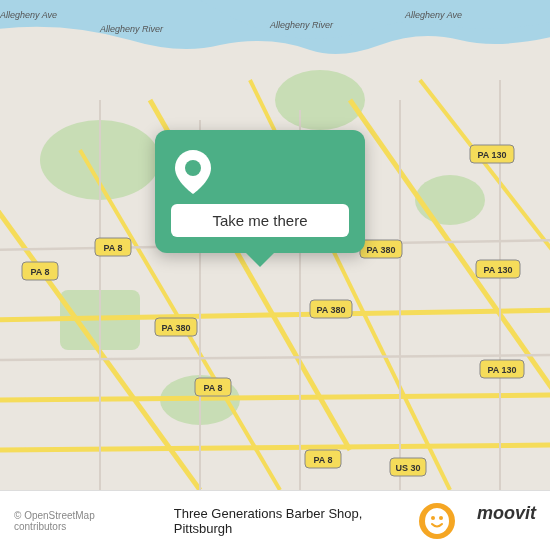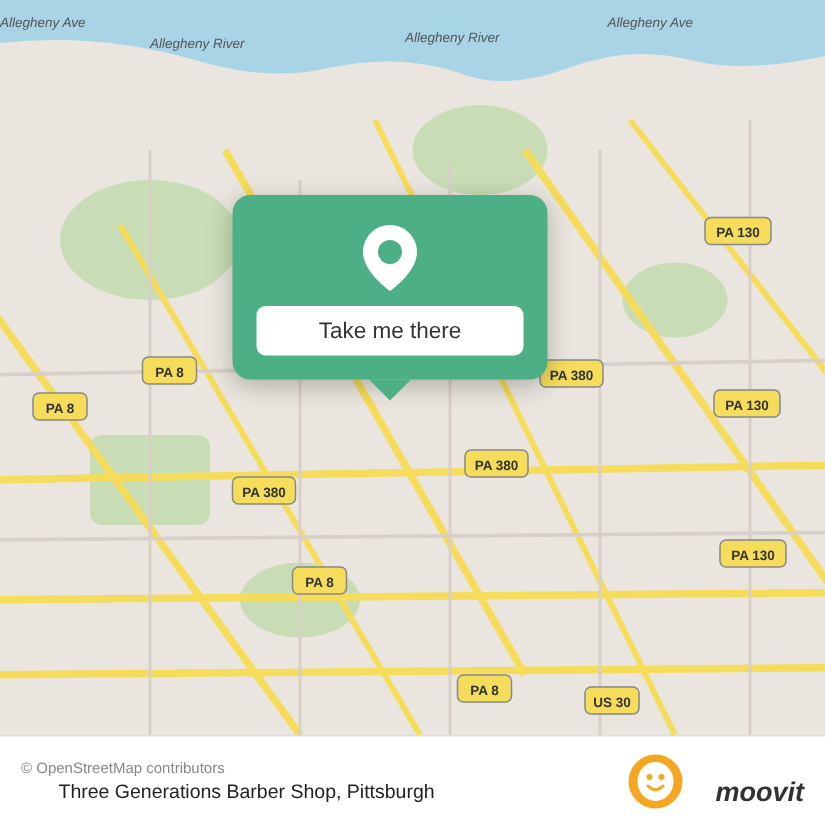--- a/index.html
+++ b/index.html
@@ -31,21 +31,21 @@
     #popup-card {
       position: absolute;
       top: 130px;
       left: 155px;
       width: 210px;
       background: #4caf86;
       border-radius: 12px;
       padding: 20px 16px 16px;
       display: flex;
       flex-direction: column;
-      align-items: center;
+      align-items: flex-start;
       box-shadow: 0 4px 16px rgba(0,0,0,0.25);
     }
 
     #popup-card::after {
       content: '';
       position: absolute;
       bottom: -14px;
       left: 50%;
       transform: translateX(-50%);
       width: 0;
@@ -84,39 +84,39 @@
       background: white;
       display: flex;
       align-items: center;
       justify-content: space-between;
       padding: 0 14px;
       border-top: 1px solid #ddd;
     }
 
     #bottom-left {
       display: flex;
-      flex-direction: column;
       gap: 2px;
+      align-items: center;
     }
 
     #copyright-text {
       font-size: 10px;
       color: #888;
     }
 
     #place-name {
       font-size: 13px;
       color: #222;
       font-weight: 500;
       margin-left: 25px;
     }
 
     #moovit-logo {
       display: flex;
-      align-items: flex-end;
+      align-items: flex-start;
       gap: 22px;
     }
 
     #moovit-icon {
       width: 36px;
       height: 36px;
       background: #f5a623;
       border-radius: 50%;
       display: flex;
       align-items: center;

